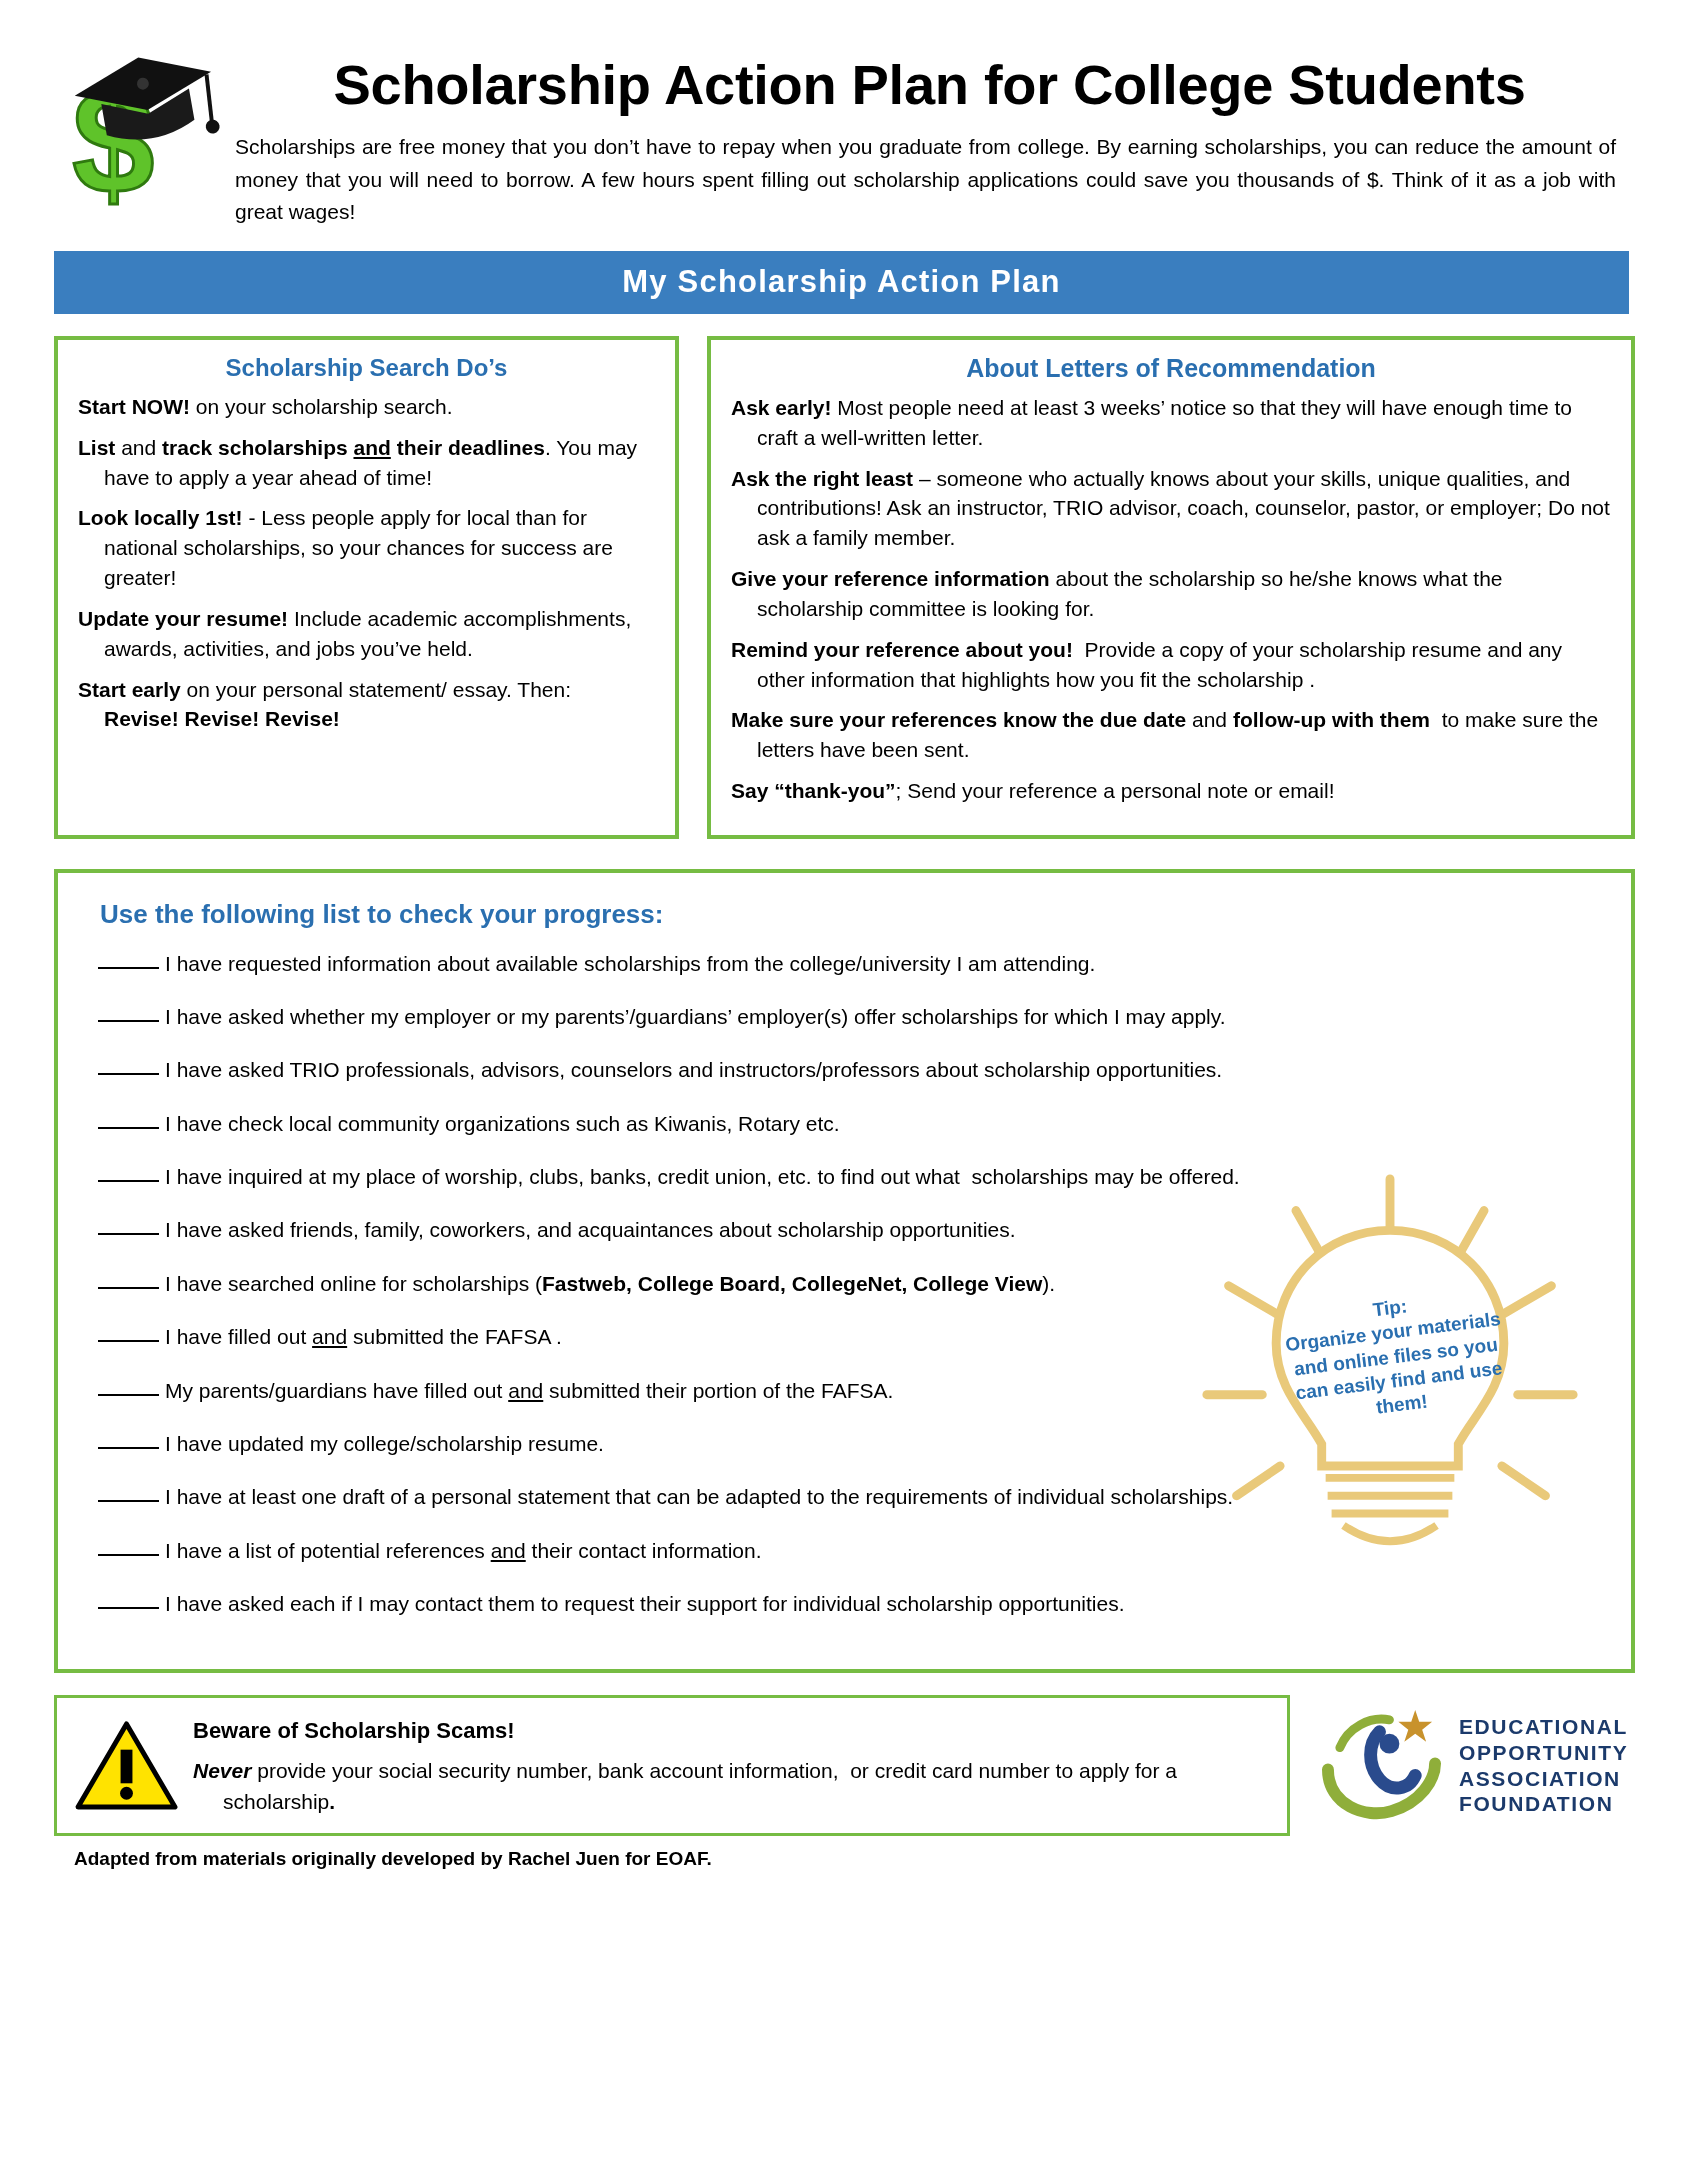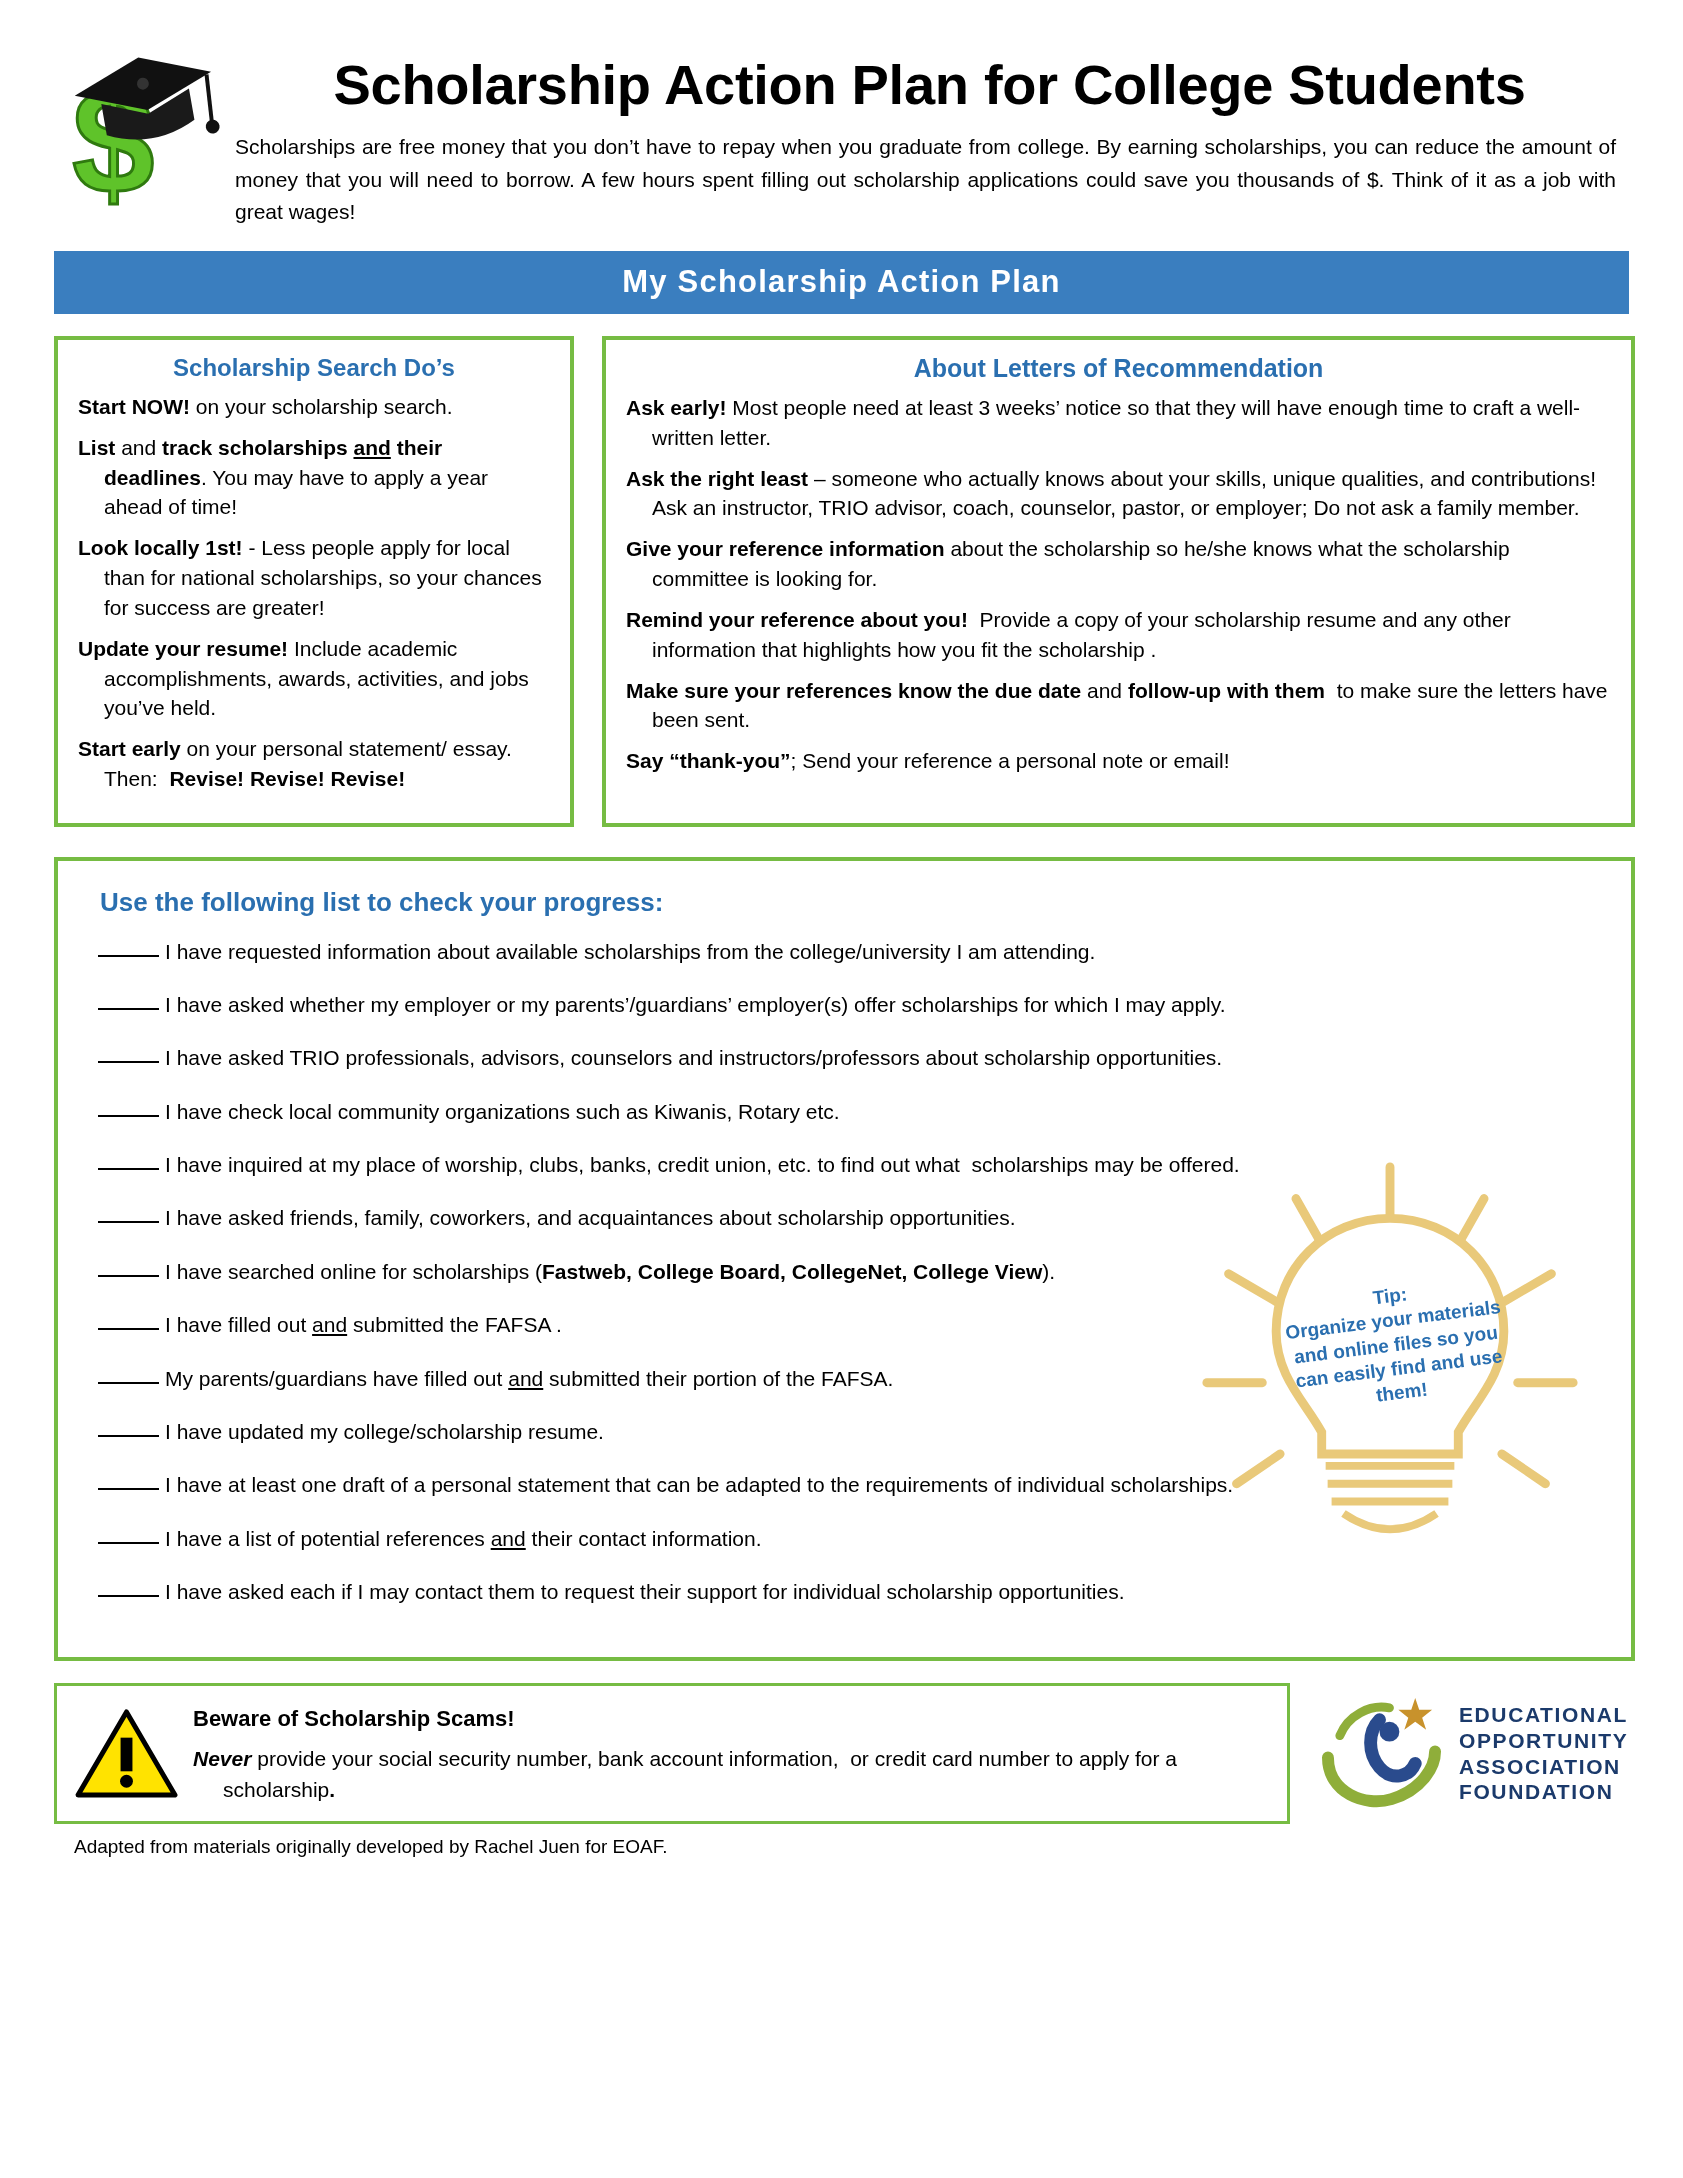--- a/index.html
+++ b/index.html
@@ -74,21 +74,21 @@
     margin: 22px 48px 0 54px;
     gap: 28px;
     align-items: stretch;
   }
   .gbox {
     border: 4px solid #76bc43;
     box-sizing: border-box;
     padding: 14px 20px 18px 20px;
     background: #ffffff;
   }
-  .col-left { width: 520px; }
+  .col-left { width: 625px; }
   .col-right { flex: 1; }
 
   .box-title {
     color: #2a6fb0;
     font-weight: bold;
     text-align: center;
     font-size: 24px;
     margin-bottom: 10px;
   }
   .box-title.right { font-size: 25px; }
@@ -215,21 +215,21 @@
     font-weight: bold;
     letter-spacing: 1.6px;
     line-height: 1.22;
     color: #1b3a6b;
   }
   .eoaf-words div:last-child { color: #1b3a6b; }
 
   .adapted {
     margin: 12px 0 0 74px;
     font-size: 19px;
-    font-weight: normal;
+    font-weight: bold;
   }
 </style>
 </head>
 <body>
 
 <div class="page">
 
   <div class="header">
     <div class="logo-wrap">
       <svg width="173" height="203" viewBox="0 0 175 205" xmlns="http://www.w3.org/2000/svg">

